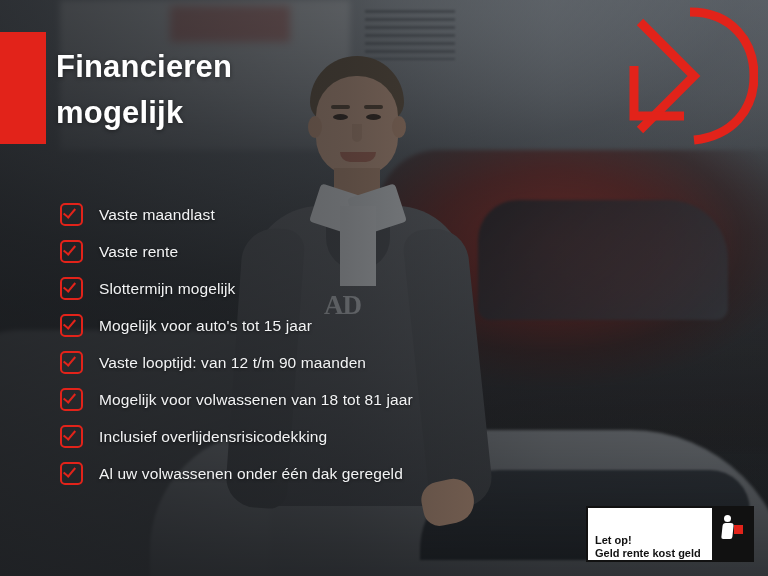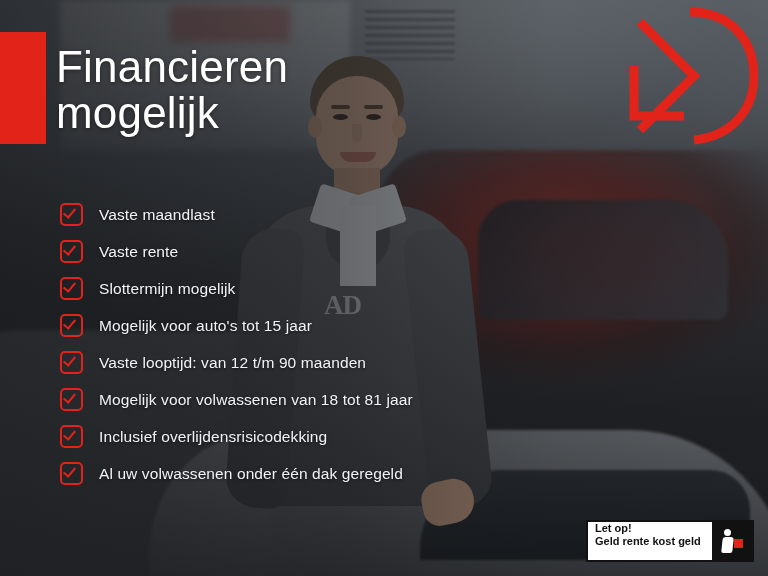--- a/index.html
+++ b/index.html
@@ -209,23 +209,23 @@
     height: 142px;
   }
   .red-arc svg { display:block; }
 
   
   .headline {
     position: absolute;
     left: 56px;
     top: 44px;
     color: #ffffff;
-    font-size: 44px;
+    font-size: 31px;
     line-height: 46px;
-    font-weight: 400;
+    font-weight: 700;
     letter-spacing: 0.2px;
     text-shadow: 0 1px 4px rgba(0,0,0,0.45);
   }
 
   
   .features {
     position: absolute;
     left: 60px;
     top: 196px;
     width: 470px;
@@ -262,25 +262,25 @@
     text-shadow: 0 1px 3px rgba(0,0,0,0.5);
     white-space: nowrap;
   }
 
   
   .warning {
     position: absolute;
     right: 14px;
     bottom: 14px;
     width: 168px;
-    height: 42px;
+    height: 56px;
     background: #ffffff;
     border: 2px solid #111;
     display: flex;
-    align-items: flex-start;
+    align-items: flex-end;
     box-sizing: border-box;
   }
   .warning-text {
     padding-left: 7px;
     color: #111;
     font-size: 11px;
     font-weight: 700;
     line-height: 13px;
     flex: 1 1 auto;
   }

